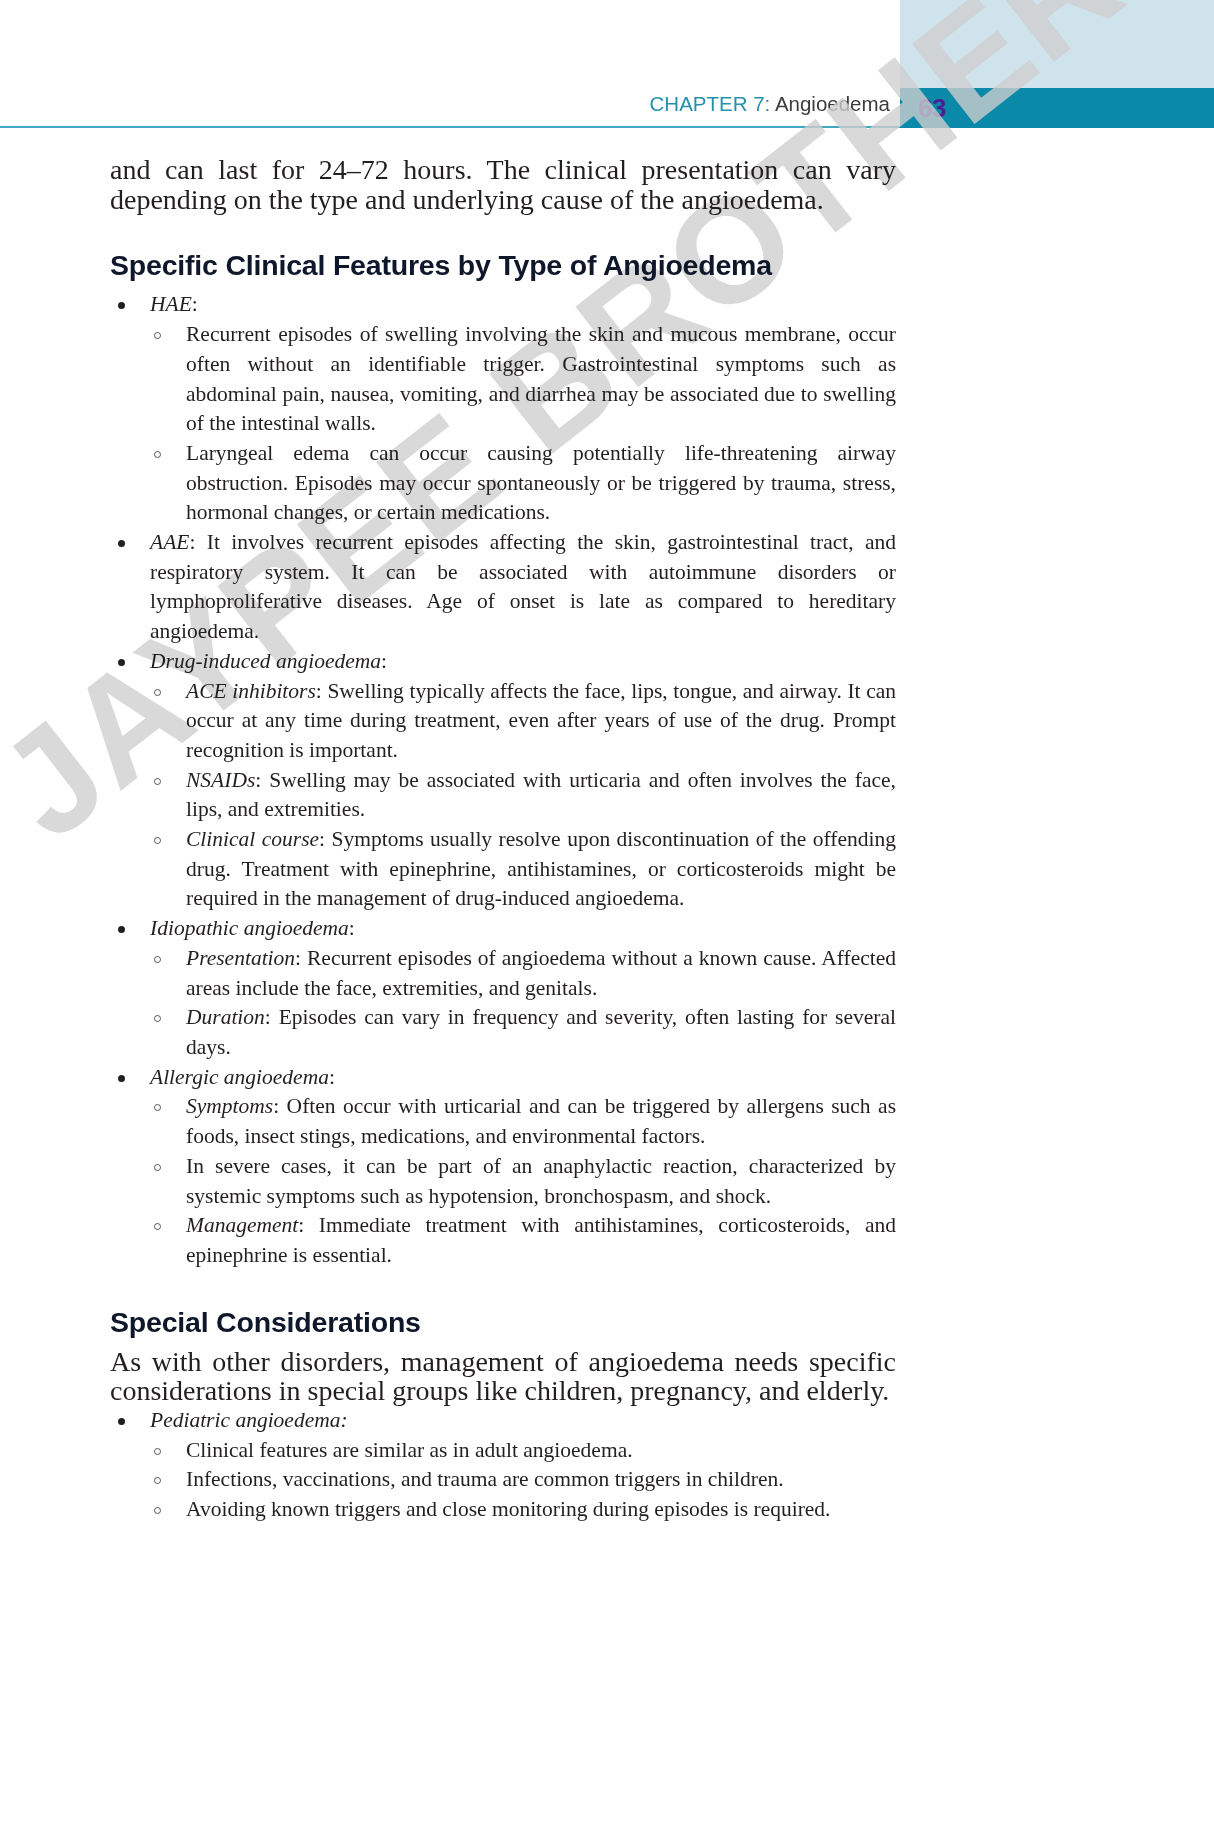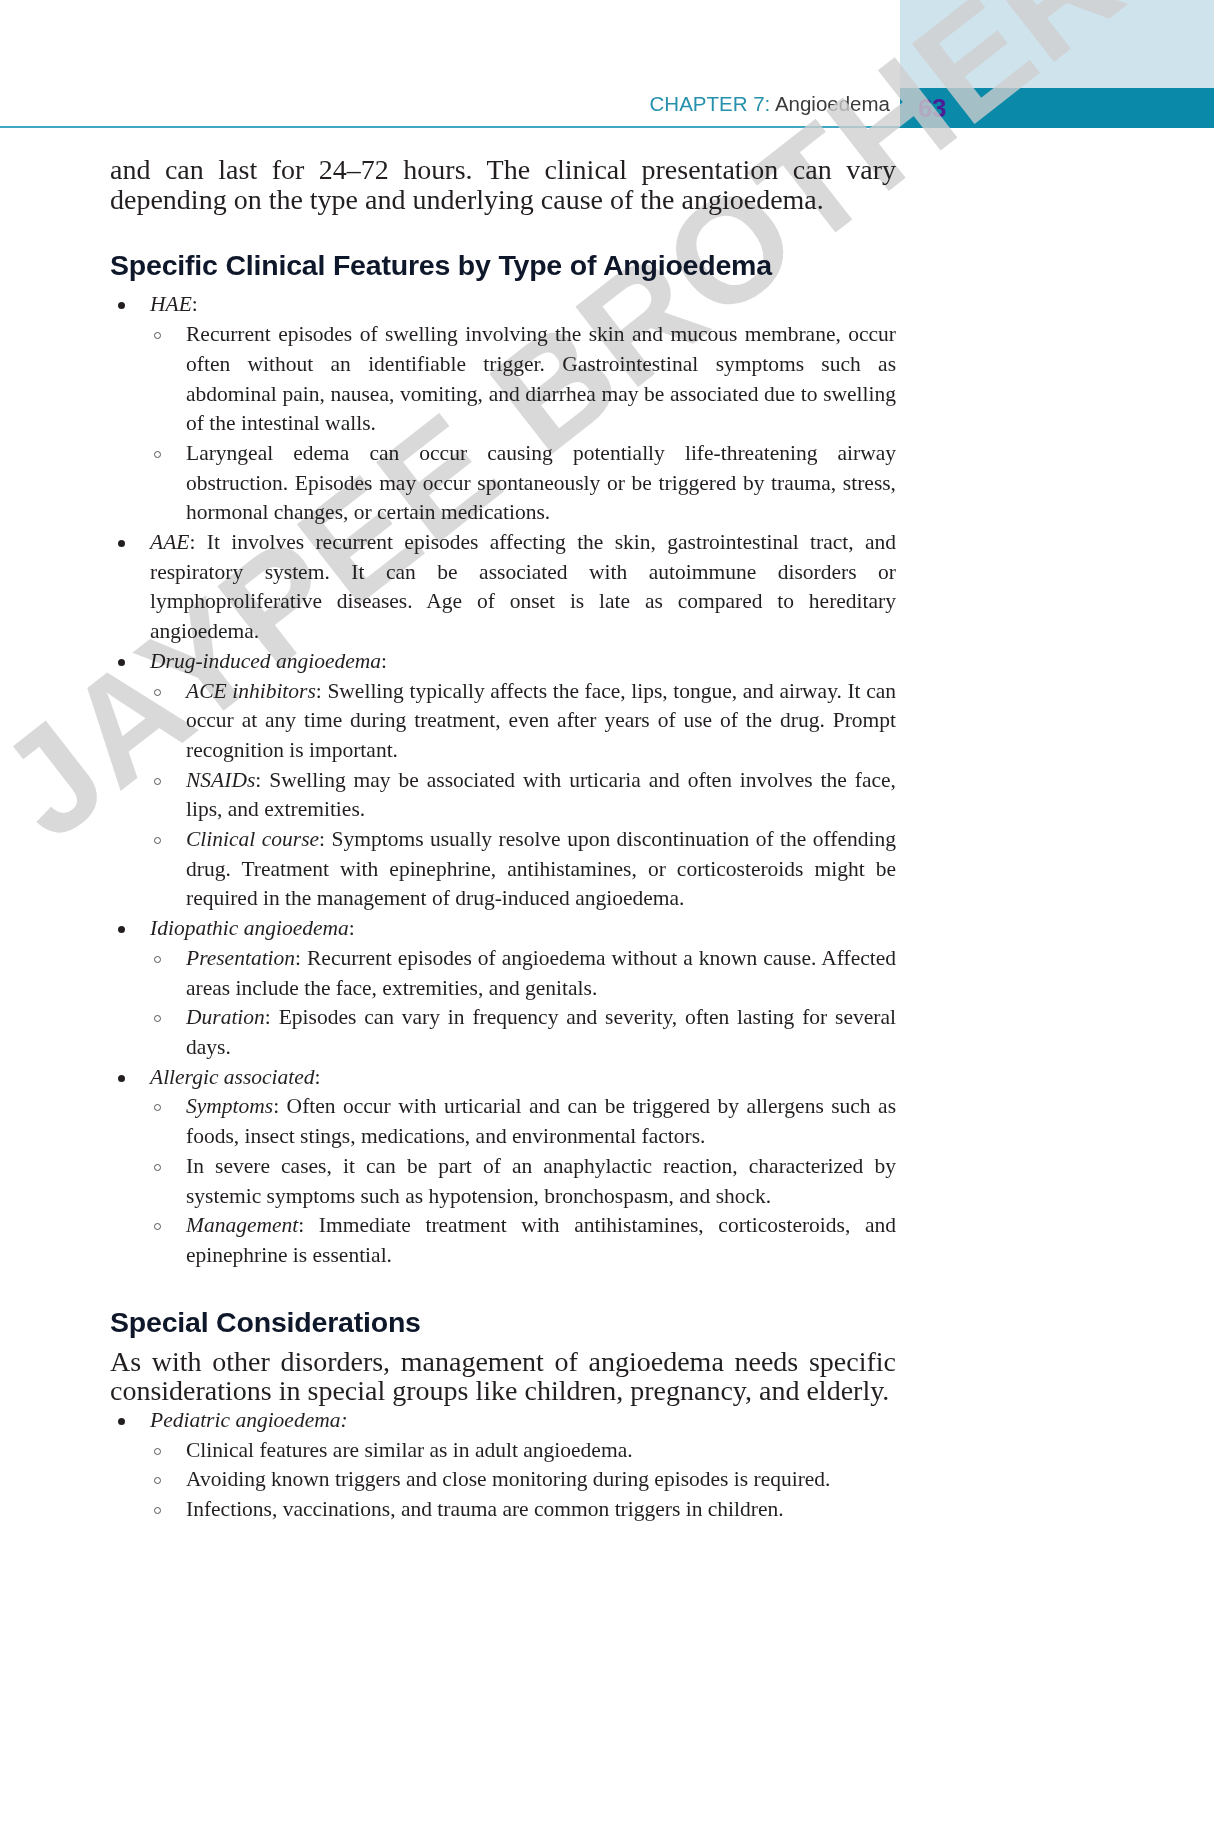--- a/index.html
+++ b/index.html
@@ -216,32 +216,32 @@
       <li class="l1"><span class="bullet1"></span><span class="it">AAE</span><span>:</span><span> It involves recurrent episodes affecting the skin, gastrointestinal tract, and respiratory system. It can be associated with autoimmune disorders or lymphoproliferative diseases. Age of onset is late as compared to hereditary angioedema.</span></li>
       <li class="l1"><span class="bullet1"></span><span class="it">Drug-induced angioedema</span><span>:</span><ul class="lvl2">
           <li class="l2"><span class="bullet2"></span><span class="it">ACE inhibitors</span><span>: Swelling typically affects the face, lips, tongue, and airway. It can occur at any time during treatment, even after years of use of the drug. Prompt recognition is important.</span></li>
           <li class="l2"><span class="bullet2"></span><span class="it">NSAIDs</span><span>: Swelling may be associated with urticaria and often involves the face, lips, and extremities.</span></li>
           <li class="l2"><span class="bullet2"></span><span class="it">Clinical course</span><span>: Symptoms usually resolve upon discontinuation of the offending drug. Treatment with epinephrine, antihistamines, or corticosteroids might be required in the management of drug-induced angioedema.</span></li>
         </ul></li>
       <li class="l1"><span class="bullet1"></span><span class="it">Idiopathic angioedema</span><span>:</span><ul class="lvl2">
           <li class="l2"><span class="bullet2"></span><span class="it">Presentation</span><span>: Recurrent episodes of angioedema without a known cause. Affected areas include the face, extremities, and genitals.</span></li>
           <li class="l2"><span class="bullet2"></span><span class="it">Duration</span><span>: Episodes can vary in frequency and severity, often lasting for several days.</span></li>
         </ul></li>
-      <li class="l1"><span class="bullet1"></span><span class="it">Allergic associated</span><span>:</span><ul class="lvl2">
+      <li class="l1"><span class="bullet1"></span><span class="it">Allergic angioedema</span><span>:</span><ul class="lvl2">
           <li class="l2"><span class="bullet2"></span><span class="it">Symptoms</span><span>: Often occur with urticarial and can be triggered by allergens such as foods, insect stings, medications, and environmental factors.</span></li>
           <li class="l2"><span class="bullet2"></span><span>In severe cases, it can be part of an anaphylactic reaction, characterized by systemic symptoms such as hypotension, bronchospasm, and shock.</span></li>
           <li class="l2"><span class="bullet2"></span><span class="it">Management</span><span>: Immediate treatment with antihistamines, corticosteroids, and epinephrine is essential.</span></li>
         </ul></li>
     </ul>
 
   <h2 class="section">Special Considerations</h2>
 
   <p class="body">As with other disorders, management of angioedema needs specific considerations in special groups like children, pregnancy, and elderly.</p>
 
   <ul class="lvl1" id="list-special">
       <li class="l1"><span class="bullet1"></span><span class="it">Pediatric angioedema:</span><ul class="lvl2">
           <li class="l2"><span class="bullet2"></span><span>Clinical features are similar as in adult angioedema.</span></li>
+          <li class="l2"><span class="bullet2"></span><span>Infections, vaccinations, and trauma are common triggers in children.</span></li>
           <li class="l2"><span class="bullet2"></span><span>Avoiding known triggers and close monitoring during episodes is required.</span></li>
-          <li class="l2"><span class="bullet2"></span><span>Infections, vaccinations, and trauma are common triggers in children.</span></li>
         </ul></li>
     </ul>
 
 </div>
 
 </body></html>

